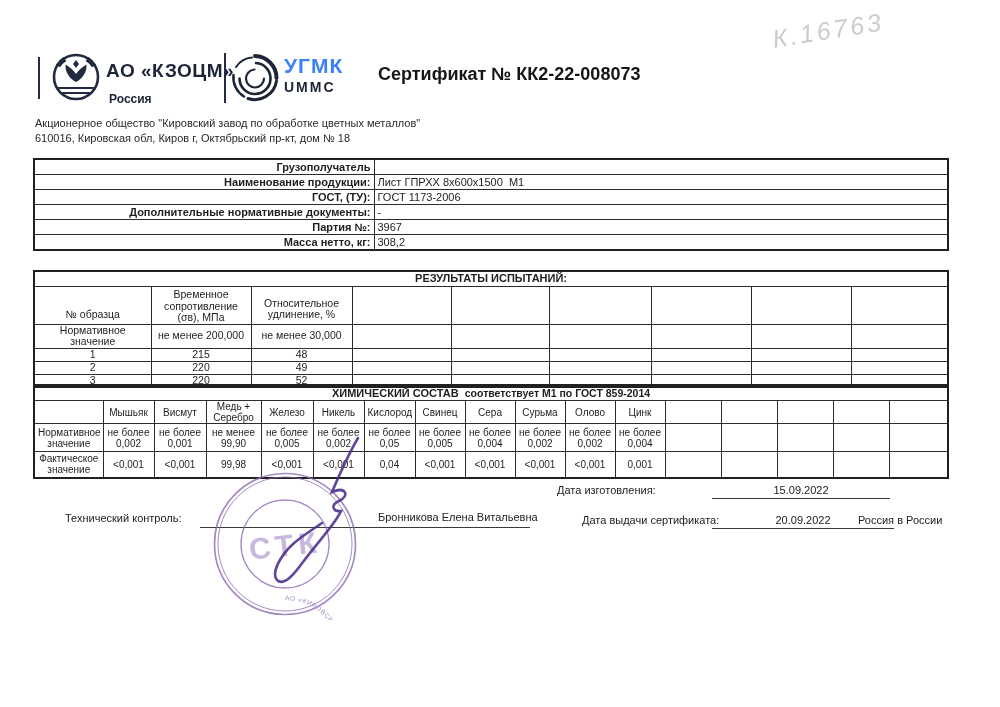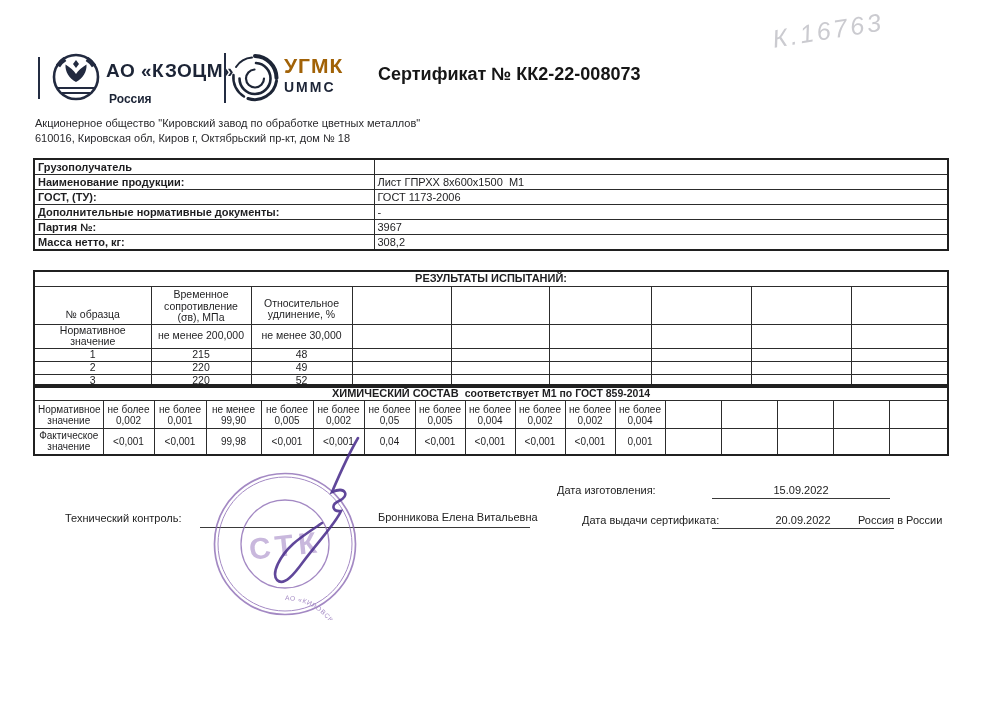--- a/index.html
+++ b/index.html
@@ -3,31 +3,31 @@
 <meta charset="utf-8">
 <style>
   html,body{margin:0;padding:0;background:#ffffff;}
   .page{position:relative;width:1000px;height:707px;background:#fff;
         font-family:"Liberation Sans",sans-serif;color:#1e1e20;overflow:hidden;}
   .abs{position:absolute;}
   
   .vbar{background:#232c42;}
   .kzocm-name{font-size:19px;font-weight:bold;color:#1c2436;letter-spacing:.5px;}
   .kzocm-country{font-size:12px;font-weight:bold;color:#1c2436;}
-  .ummc-t1{font-size:21px;font-weight:bold;color:#a16207;letter-spacing:1px;line-height:20px;}
+  .ummc-t1{font-size:21px;font-weight:bold;color:#3b82f6;letter-spacing:1px;line-height:20px;}
   .ummc-t2{font-size:14px;font-weight:bold;color:#1c2436;letter-spacing:2px;line-height:18px;}
   .cert-title{font-size:18px;font-weight:bold;color:#161616;}
   .company-line{font-size:11px;color:#29292c;}
   .handwriting{font-size:25px;font-style:italic;color:#cbcbd0;transform:rotate(-9deg);letter-spacing:3px;}
   
   table.doc{border-collapse:collapse;table-layout:fixed;border:2px solid #202020;}
   table.doc td{border:1.5px solid #2c2c2c;padding:0 3px;overflow:hidden;vertical-align:middle;}
   .info-tbl{font-size:11px;}
   .info-tbl td{height:14px;line-height:13px;}
-  .info-tbl td.lbl{font-weight:bold;}
+  .info-tbl td.lbl{font-weight:bold;text-align:right;}
   .info-tbl td.val{white-space:pre-wrap;}
   .res-tbl{font-size:10.5px;text-align:center;}
   .res-tbl td{line-height:11.5px;}
   .chem-tbl{font-size:10px;text-align:center;}
   .chem-tbl td{line-height:11px;}
   .title-cell{font-size:11px;font-weight:bold;text-align:center;height:14px;line-height:13px;}
   .chem-title-rest{font-size:10.5px;}
   
   .f-label{font-size:11px;color:#222;}
   .f-line{border-top:1.5px solid #3a3a3a;height:0;}
@@ -204,20 +204,39 @@
       <col style="width:56px">
         <col style="width:59px">
     </colgroup>
     <tbody>
         <tr>
       <td class="title-cell" colspan="17">
         <span>ХИМИЧЕСКИЙ СОСТАВ</span>&nbsp;
         <span class="chem-title-rest">соответствует М1 по ГОСТ 859-2014</span>
       </td>
     </tr>
+    <tr style="height:22px;">
+      <td></td>
+      <td>Мышьяк</td>
+      <td>Висмут</td>
+      <td>Медь + Серебро</td>
+      <td>Железо</td>
+      <td>Никель</td>
+      <td>Кислород</td>
+      <td>Свинец</td>
+      <td>Сера</td>
+      <td>Сурьма</td>
+      <td>Олово</td>
+      <td>Цинк</td>
+      <td></td>
+          <td></td>
+      <td></td>
+          <td></td>
+      <td></td>
+    </tr>
     <tr style="height:28px;">
       <td>Нормативное значение</td>
       <td>не более 0,002</td>
       <td>не более 0,001</td>
       <td>не менее 99,90</td>
       <td>не более 0,005</td>
       <td>не более 0,002</td>
       <td>не более 0,05</td>
       <td>не более 0,005</td>
       <td>не более 0,004</td>

